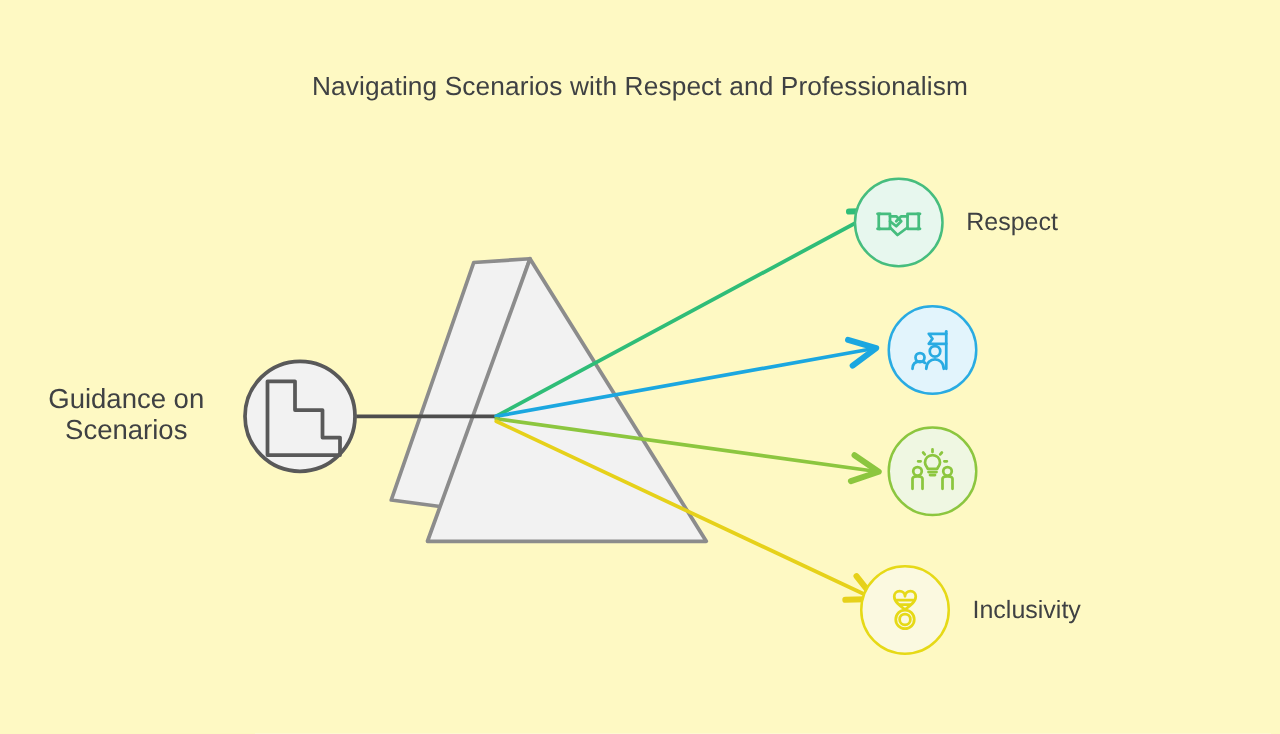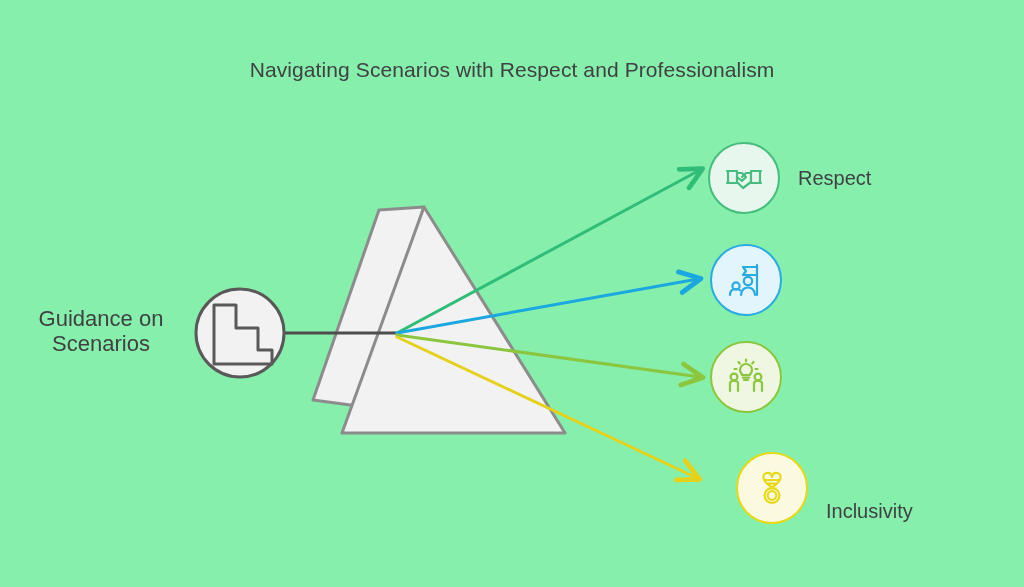--- a/index.html
+++ b/index.html
@@ -11,21 +11,21 @@
     width: 1024px;
     height: 587px;
     overflow: hidden;
     font-family: "Liberation Sans", sans-serif;
     color: #3d3d3d;
   }
   #canvas {
     position: relative;
     width: 1024px;
     height: 587px;
-    background: #86efac;
+    background: #fef9c3;
   }
   #title {
     position: absolute;
     left: 0;
     top: 58px;
     width: 1024px;
     text-align: center;
     font-size: 21px;
     font-weight: 400;
     color: #3f4143;
@@ -66,24 +66,24 @@
     justify-content: center;
     box-sizing: border-box;
     flex: 0 0 auto;
   }
   .outcome-label {
     font-size: 20px;
     line-height: 26px;
     color: #3f4143;
     white-space: pre-line;
   }
-  #outcome-0 { left: 708px; top: 142px; }
+  #outcome-0 { left: 683px; top: 142px; }
   #outcome-1 { left: 710px; top: 244px; }
   #outcome-2 { left: 710px; top: 341px; }
-  #outcome-3 { left: 736px; top: 452px; align-items: flex-end; }
+  #outcome-3 { left: 688px; top: 452px; }
 </style>
 </head>
 <body>
 
 <div id="canvas">
 
   <div id="title">Navigating Scenarios with Respect and Professionalism</div>
 
   <svg class="svg-layer" viewBox="0 0 1024 587" xmlns="http://www.w3.org/2000/svg">
 

